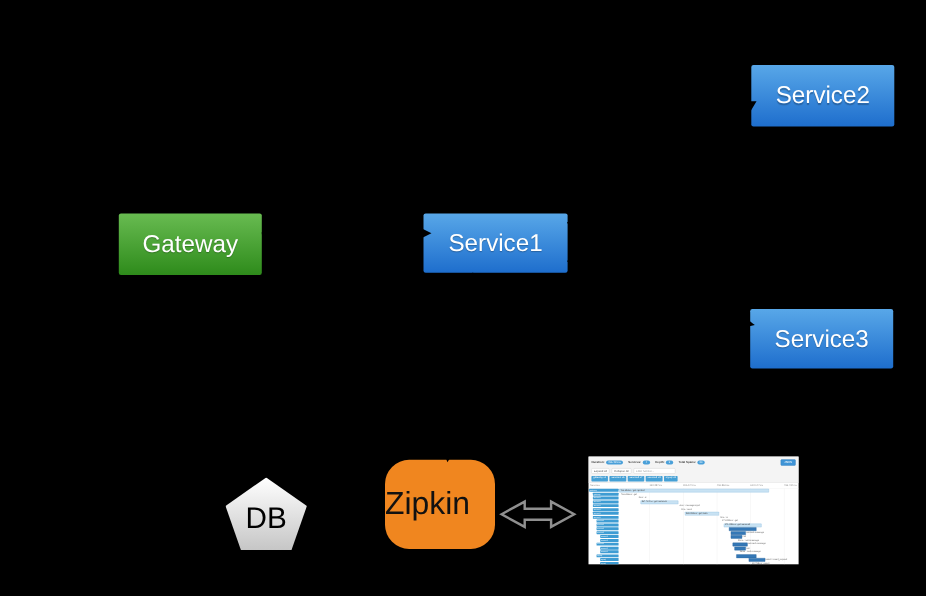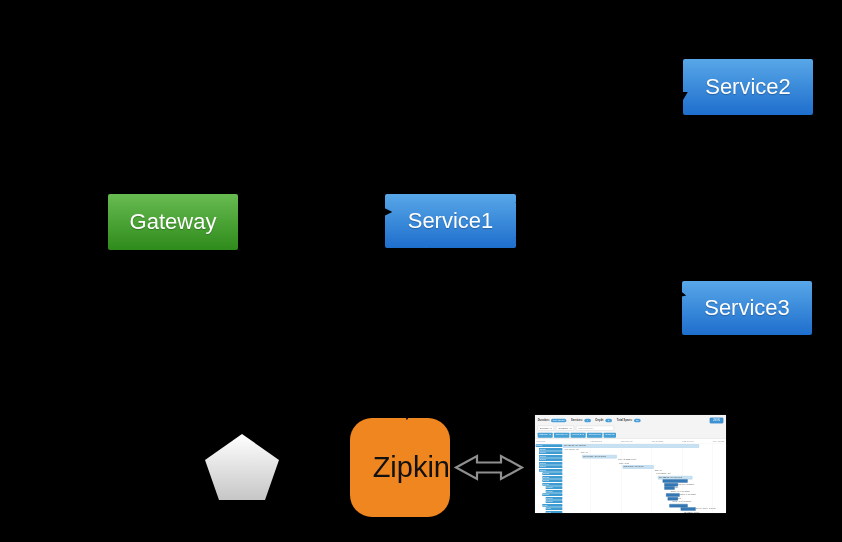--- a/index.html
+++ b/index.html
@@ -19,22 +19,22 @@
   .node.blue2  { left:683px; top:59px;  width:130px; height:56px; }
   .node.blue3  { left:682px; top:281px; width:130px; height:54px; }
 
   .pentagon-wrap { position:absolute; left:205px; top:434px; width:74px; height:66px; z-index:2; }
   .pentagon-wrap .db-label {
     position:absolute; left:0; top:22px; width:100%; text-align:center;
     color:#000; font-size:27px; z-index:2;
   }
 
   .zipkin-box {
-    position:absolute; left:350px; top:418px; width:100px; height:99px;
-    border-radius:22px; display:flex; align-items:center; justify-content:flex-end;
+    position:absolute; left:350px; top:418px; width:100px; height:81px;
+    border-radius:22px; display:flex; align-items:center; justify-content:flex-start;
     color:#111; font-size:29px; z-index:2;
   }
 
   .dbl-arrow { position:absolute; left:453px; top:451px; z-index:2; }
 
   
   .mini-outer { position:absolute; left:535px; top:415px; width:191px; height:98px; z-index:2; }
   .mini {
     width:573px; height:294px; transform:scale(0.33333); transform-origin:0 0;
     background:#ffffff; box-shadow:0 0 4px rgba(255,255,255,0.15);
@@ -123,20 +123,21 @@
   <div class="pentagon-wrap">
     <svg width="74" height="66" viewBox="0 0 74 66">
       <defs>
         <linearGradient id="pentGrad" x1="0" y1="0" x2="0" y2="1">
           <stop offset="0" stop-color="#ffffff"></stop>
           <stop offset="1" stop-color="#c6c6c6"></stop>
         </linearGradient>
       </defs>
       <polygon points="37,0 74,26 60,66 14,66 0,26" fill="url(#pentGrad)"></polygon>
     </svg>
+    <div class="db-label">DB</div>
   </div>
 
   <div class="zipkin-box" id="node-zipkin" style="background: rgb(240, 134, 31);">
     <span>Zipkin</span>
   </div>
 
   <svg class="dbl-arrow" width="72" height="33" viewBox="0 0 72 33">
     <polygon points="3,16.5 24,5 24,11.5 48,11.5 48,5 69,16.5 48,28 48,21.5 24,21.5 24,28" fill="#000000" stroke="#8f8f8f" stroke-width="2.2" stroke-linejoin="miter"></polygon>
   </svg>
 

